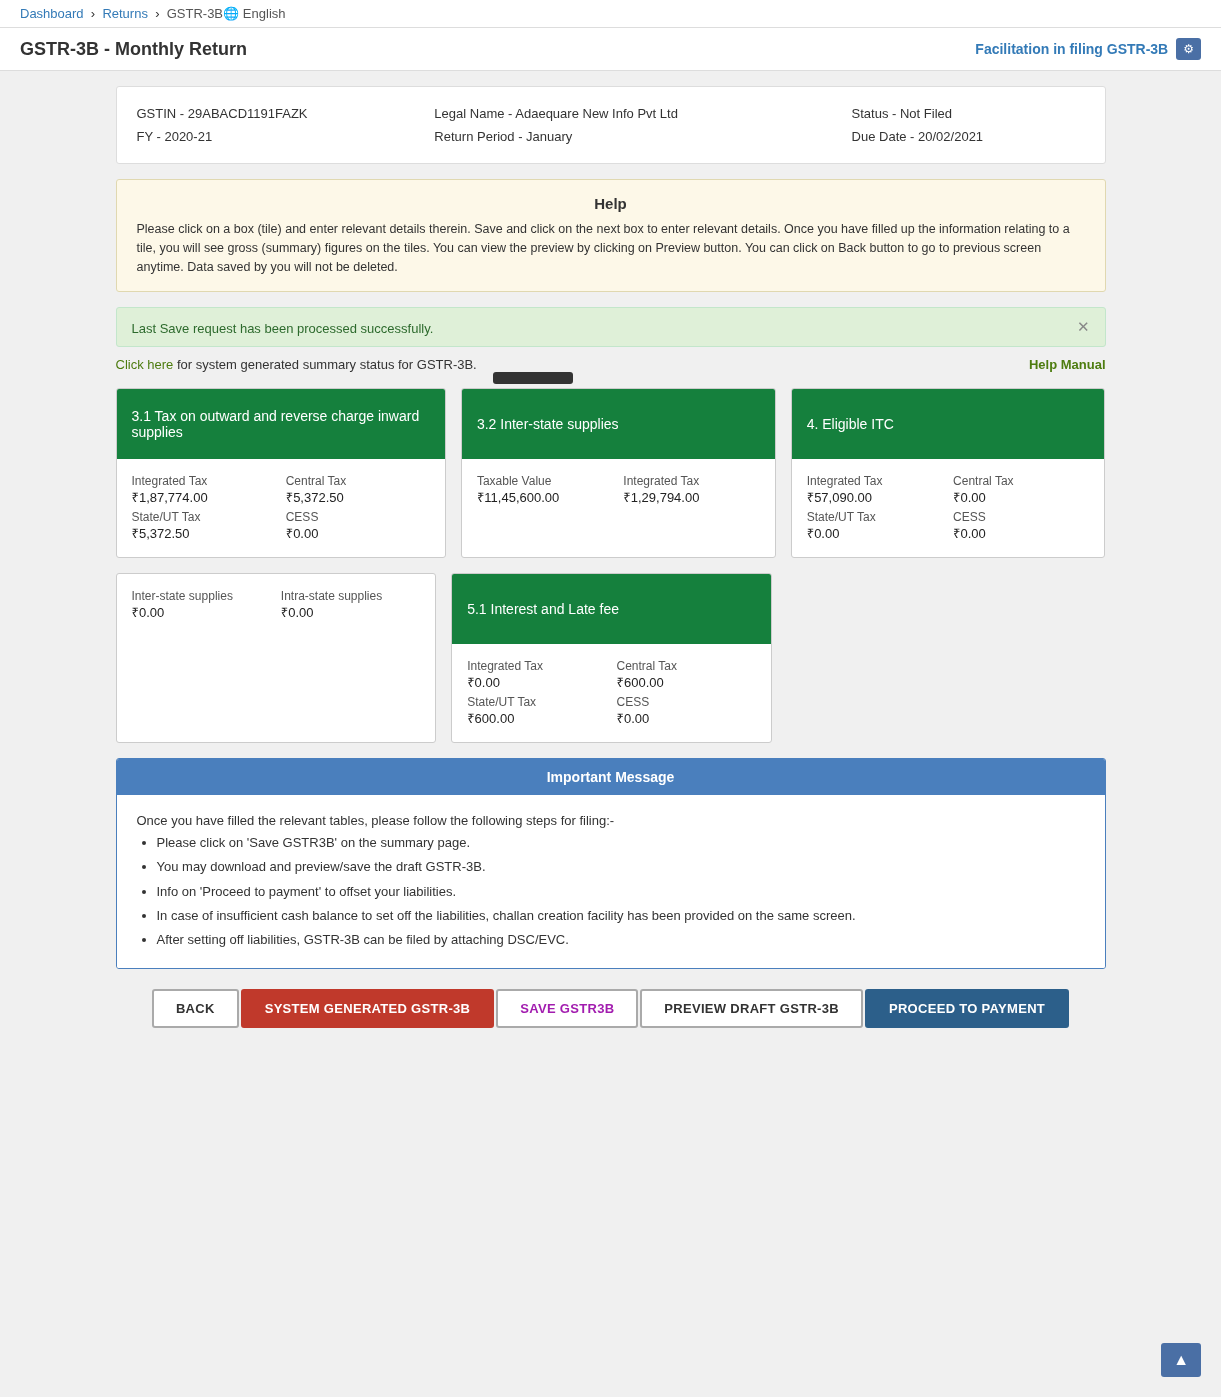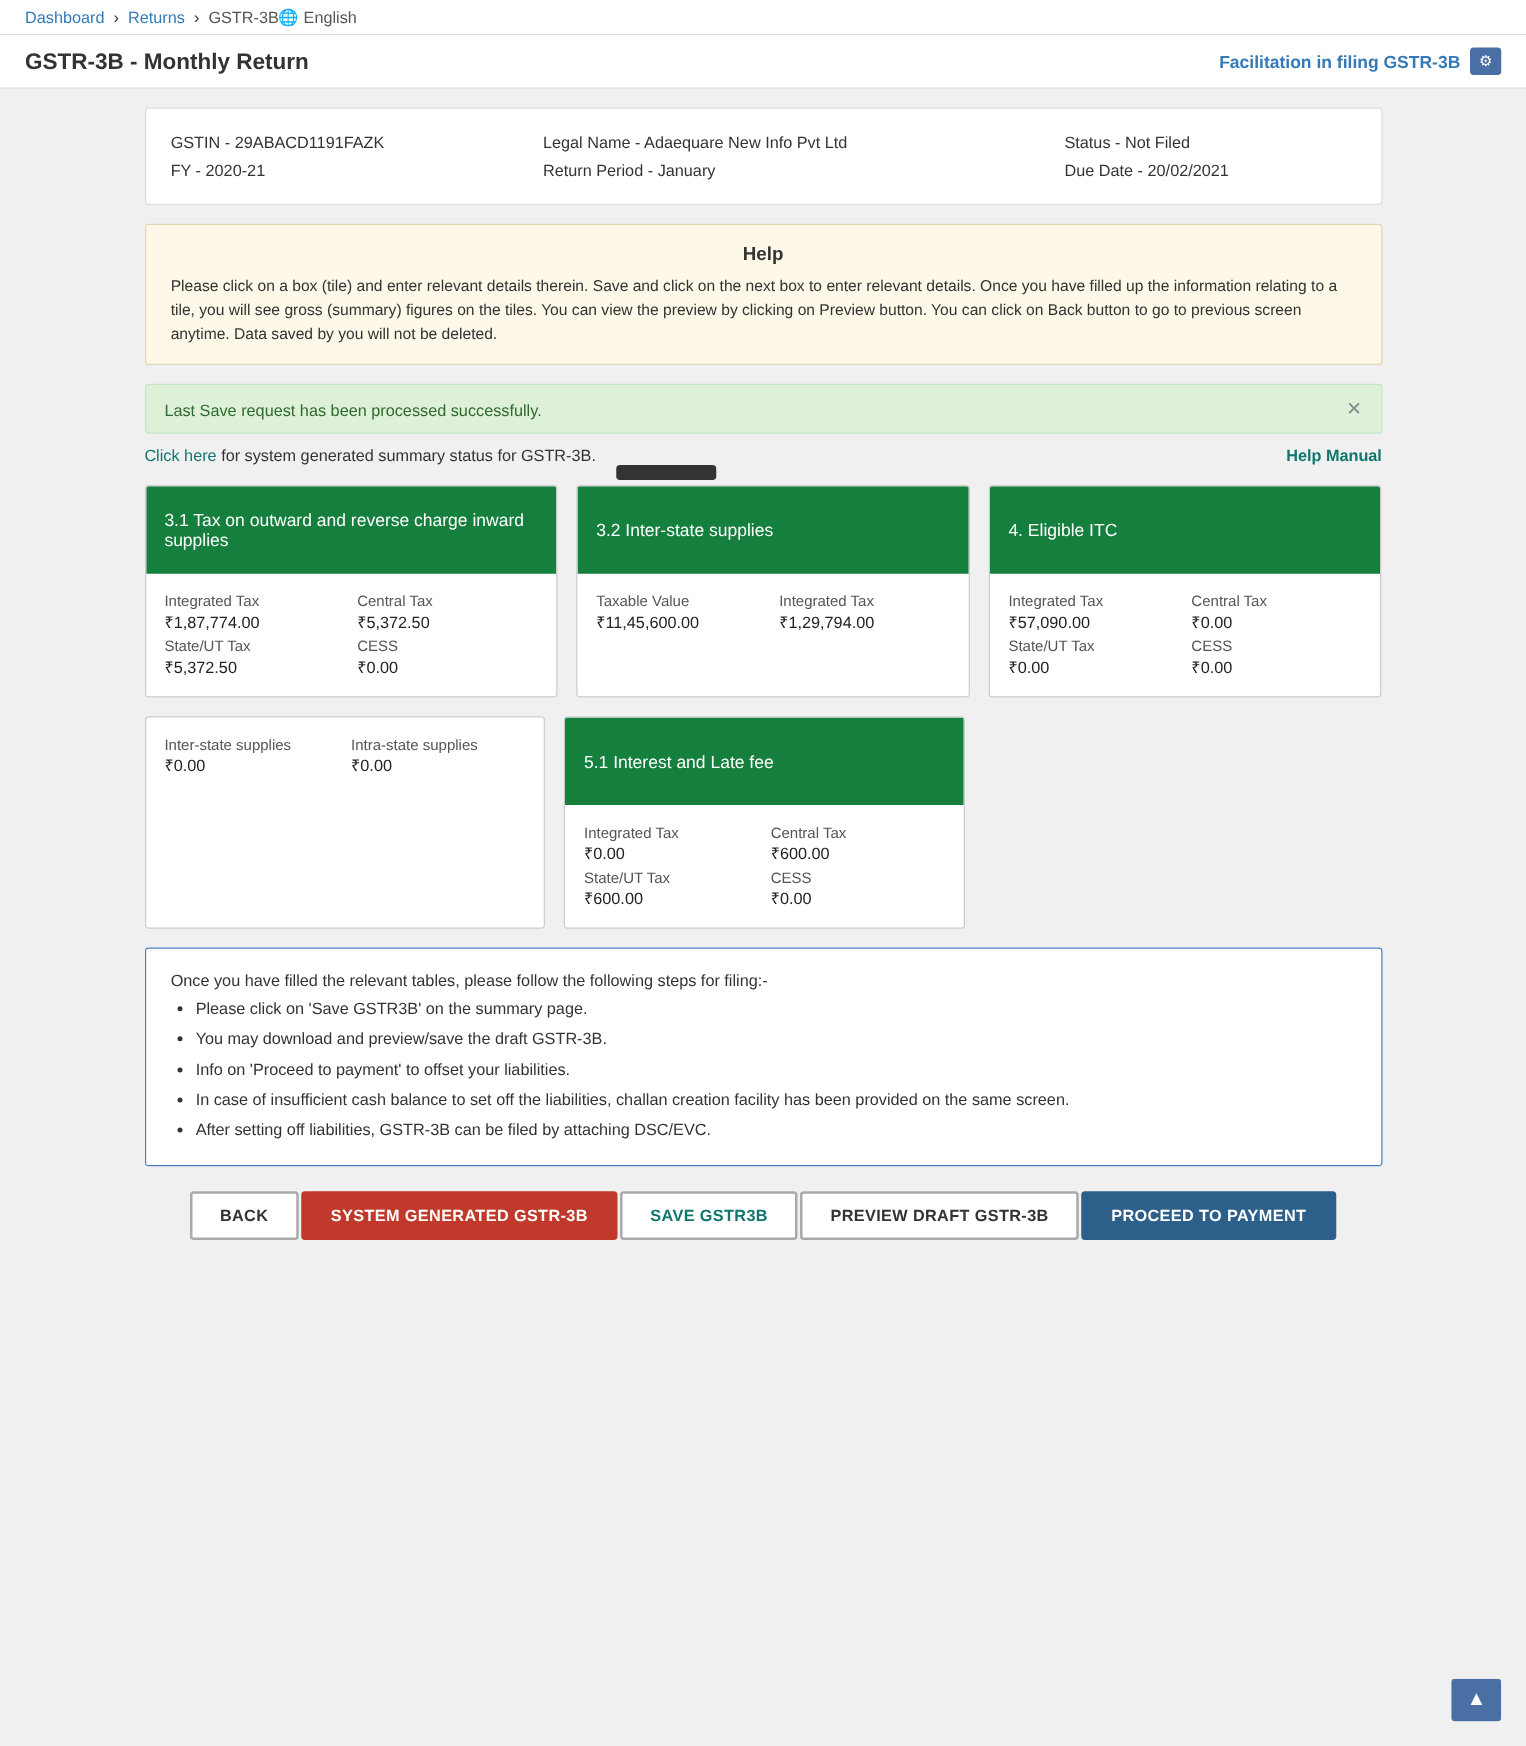--- a/index.html
+++ b/index.html
@@ -116,21 +116,21 @@
       font-size: 15px;
     }
     .summary-bar {
       display: flex;
       justify-content: space-between;
       align-items: center;
       margin-bottom: 10px;
       font-size: 13px;
     }
     .summary-bar a {
-      color: #0f766e;
+      color: #4d7c0f;
       text-decoration: none;
       text-align: right;
     }
     .help-manual-link {
       color: #337ab7;
       text-decoration: none;
       font-size: 13px;
       font-weight: bold;
     }
     .tiles-row {
@@ -225,21 +225,21 @@
       color: #333;
       border: 2px solid #aaa;
     }
     .btn-system {
       background: #c0392b;
       color: #fff;
       border: 2px solid #c0392b;
     }
     .btn-save {
       background: #fff;
-      color: #0f766e;
+      color: #a21caf;
       border: 2px solid #aaa;
     }
     .btn-preview {
       background: #fff;
       color: #333;
       border: 2px solid #aaa;
     }
     .btn-proceed {
       background: #2c5f8a;
       color: #fff;
@@ -438,20 +438,21 @@
           </div>
         </div>
       </div>
     </div>
 
     <div style="flex:1;"></div>
 
   </div>
 
   <div class="important-box">
+    <div class="important-header">Important Message</div>
     <div class="important-body">
       <p>Once you have filled the relevant tables, please follow the following steps for filing:-</p>
       <ul>
         <li>Please click on 'Save GSTR3B' on the summary page.</li>
         <li>You may download and preview/save the draft GSTR-3B.</li>
         <li>Info on 'Proceed to payment' to offset your liabilities.</li>
         <li>In case of insufficient cash balance to set off the liabilities, challan creation facility has been provided on the same screen.</li>
         <li>After setting off liabilities, GSTR-3B can be filed by attaching DSC/EVC.</li>
       </ul>
     </div>

